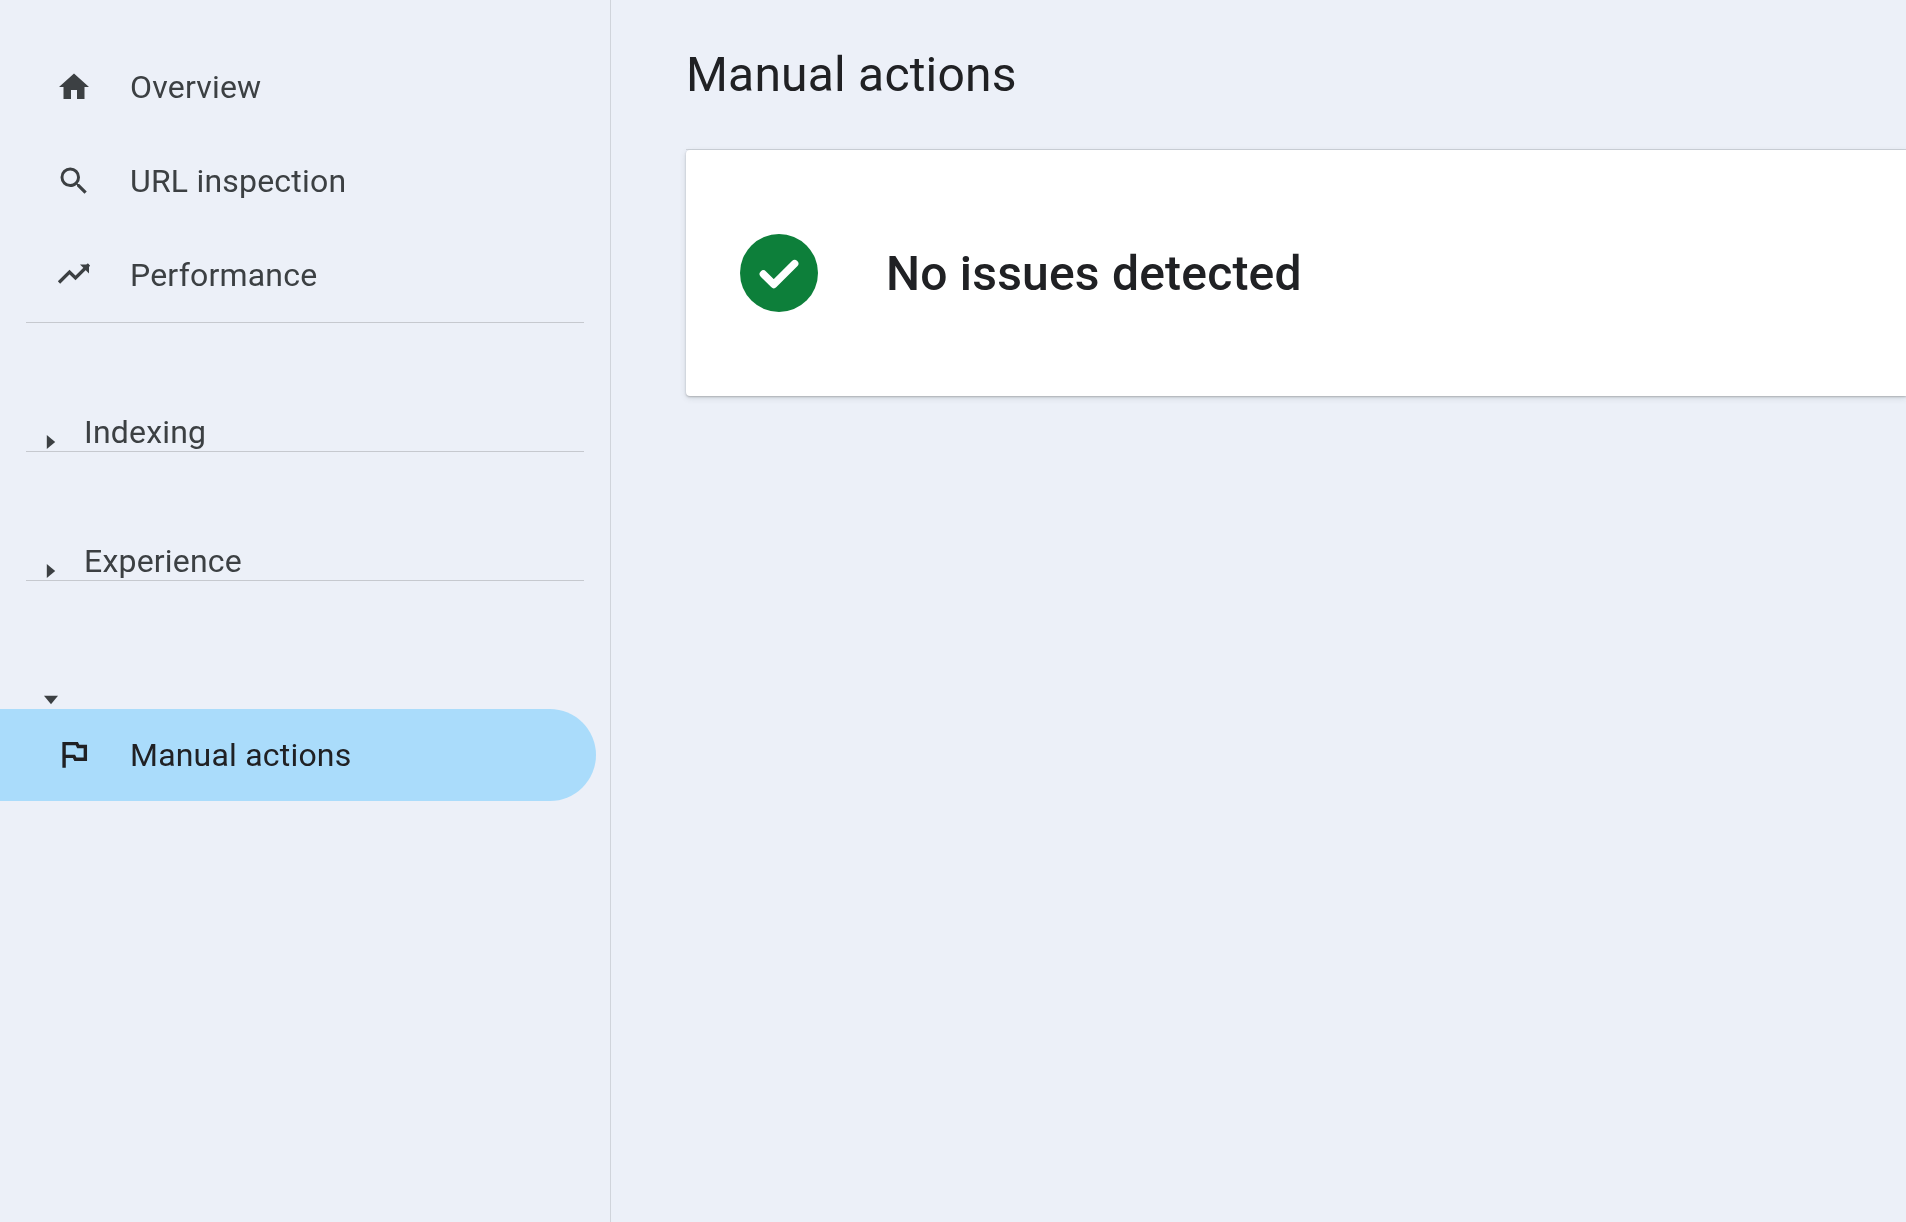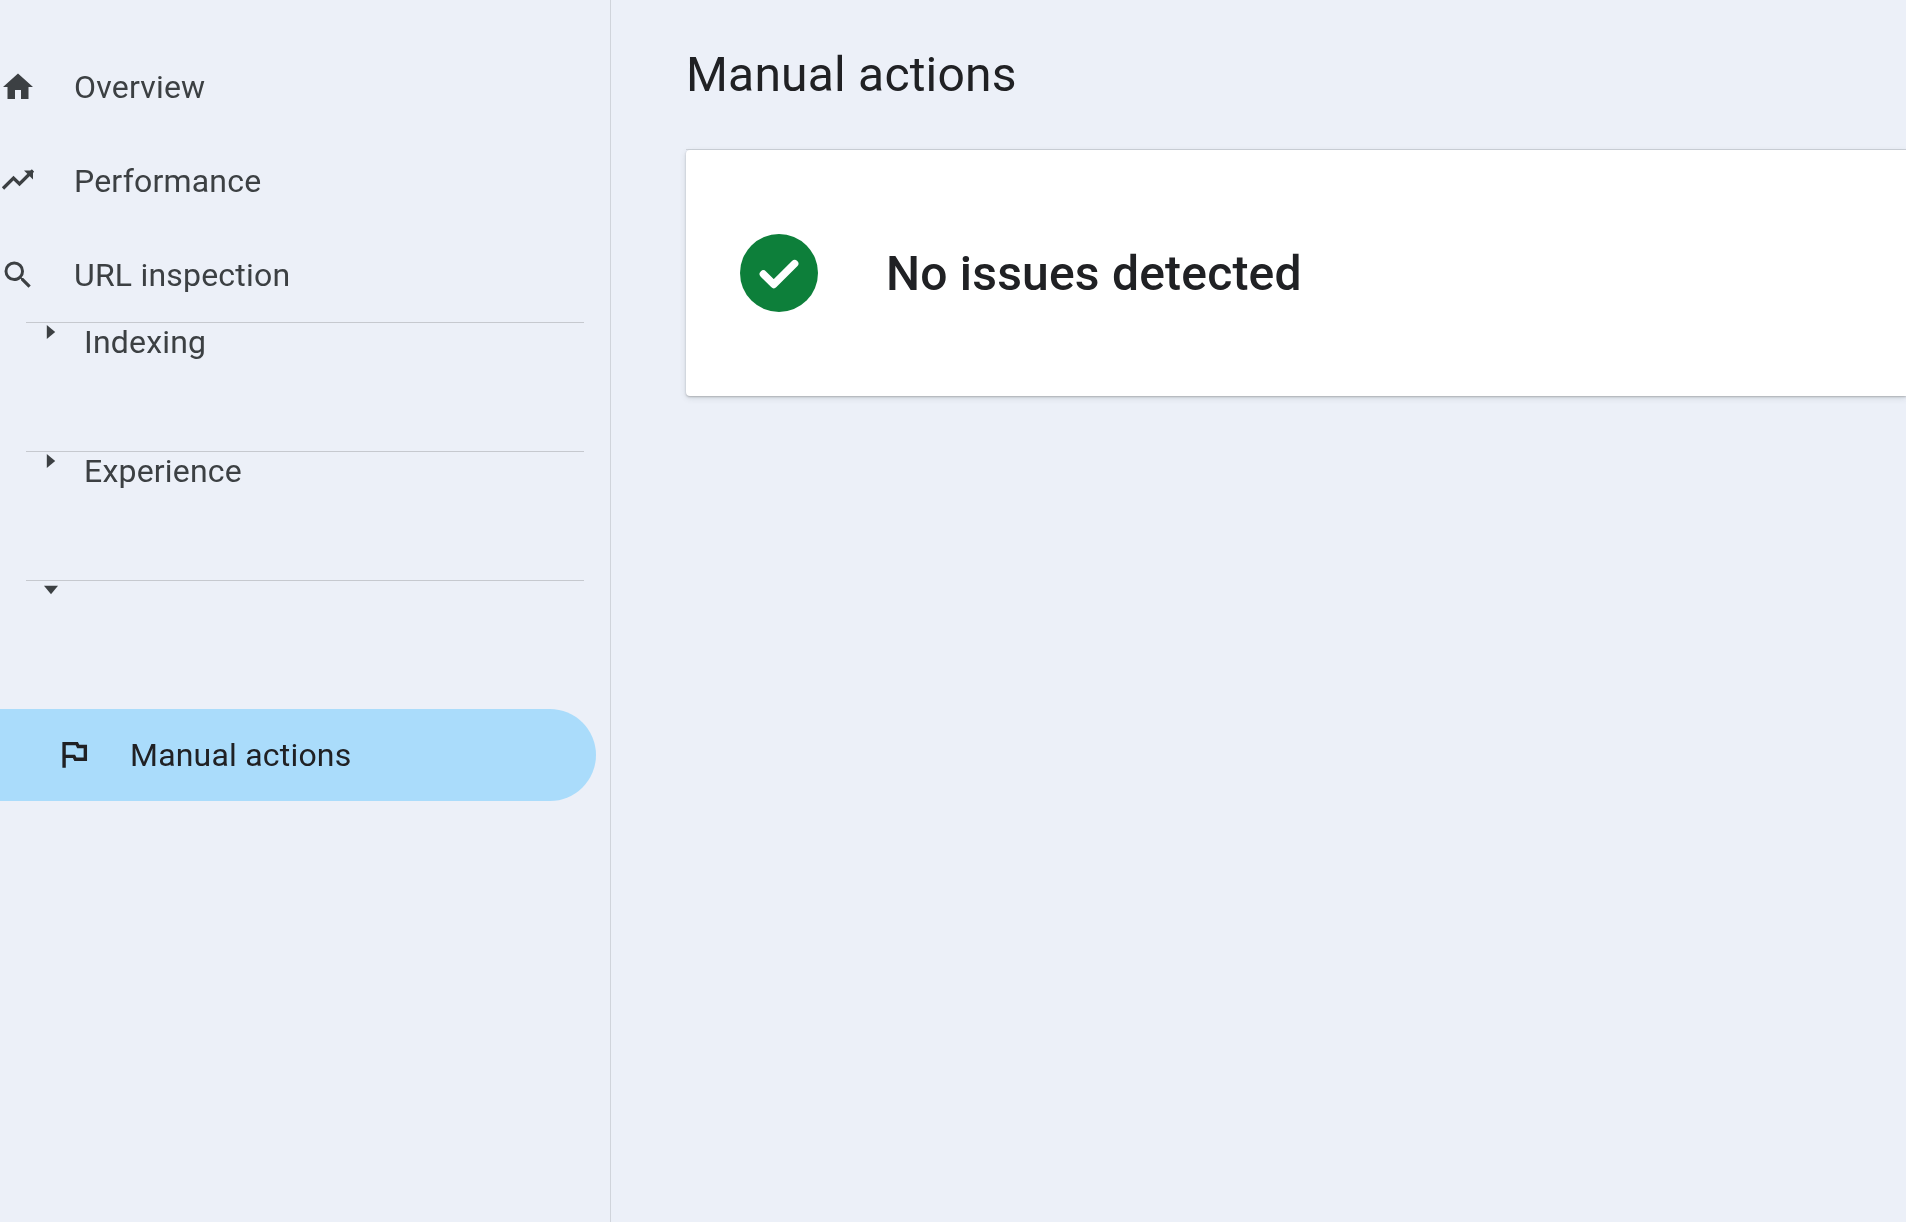--- a/index.html
+++ b/index.html
@@ -25,20 +25,21 @@
       left: 610px;
       top: 0;
       bottom: 0;
       width: 1px;
       background: #d0d4db;
     }
     .nav-item {
       display: flex;
       align-items: center;
       height: 94px;
+      padding-left: 56px;
       cursor: pointer;
       gap: 38px;
     }
     .nav-item .icon-slot {
       width: 36px;
       height: 36px;
       display: flex;
       align-items: center;
       justify-content: center;
       color: #3c4043;
@@ -49,21 +50,21 @@
       color: #3c4043;
       letter-spacing: 0.2px;
     }
     .divider {
       height: 1px;
       background: #c6c9cf;
       margin: 0 26px 0 26px;
     }
     .section-header {
       display: flex;
-      align-items: flex-start;
+      align-items: flex-end;
       height: 128px;
       padding-left: 42px;
       cursor: pointer;
       gap: 24px;
     }
     .section-header .caret {
       width: 18px;
       height: 18px;
       display: flex;
       align-items: center;
@@ -160,35 +161,35 @@
     <span class="icon-slot">
       <svg viewBox="0 0 24 24" width="36" height="36" fill="currentColor">
           <path d="M10 20v-6h4v6h5v-8h3L12 3 2 12h3v8z"></path>
         </svg>
     </span>
     <span class="label">Overview</span>
   </div>
 
   <div class="nav-item">
     <span class="icon-slot">
+      <svg viewBox="0 0 24 24" width="36" height="36" fill="currentColor">
+          <path d="M15.5 14h-.79l-.28-.27A6.471 6.471 0 0016 9.5 6.5 6.5 0 109.5 16c1.61 0 3.09-.59 4.23-1.57l.27.28v.79l5 4.99L20.49 19l-4.99-5zm-6 0C7.01 14 5 11.99 5 9.5S7.01 5 9.5 5 14 7.01 14 9.5 11.99 14 9.5 14z"></path>
+        </svg>
+    </span>
+    <span class="label">URL inspection</span>
+  </div>
+
+  <div class="nav-item">
+    <span class="icon-slot">
       <svg viewBox="0 0 24 24" width="36" height="36" fill="none" stroke="currentColor" stroke-width="2.2">
           <polyline points="2,17 9,10 13,14 22,5"></polyline>
           <polyline points="16,5 22,5 22,11" fill="currentColor" stroke="none"></polyline>
         </svg>
     </span>
     <span class="label">Performance</span>
-  </div>
-
-  <div class="nav-item">
-    <span class="icon-slot">
-      <svg viewBox="0 0 24 24" width="36" height="36" fill="currentColor">
-          <path d="M15.5 14h-.79l-.28-.27A6.471 6.471 0 0016 9.5 6.5 6.5 0 109.5 16c1.61 0 3.09-.59 4.23-1.57l.27.28v.79l5 4.99L20.49 19l-4.99-5zm-6 0C7.01 14 5 11.99 5 9.5S7.01 5 9.5 5 14 7.01 14 9.5 11.99 14 9.5 14z"></path>
-        </svg>
-    </span>
-    <span class="label">URL inspection</span>
   </div>
 
   <div class="divider"></div>
 
   <div class="section-header">
     <span class="caret">
       <svg viewBox="0 0 10 10" width="14" height="14" fill="currentColor">
           <path d="M2 0 L8 5 L2 10 Z"></path>
         </svg>
     </span>

